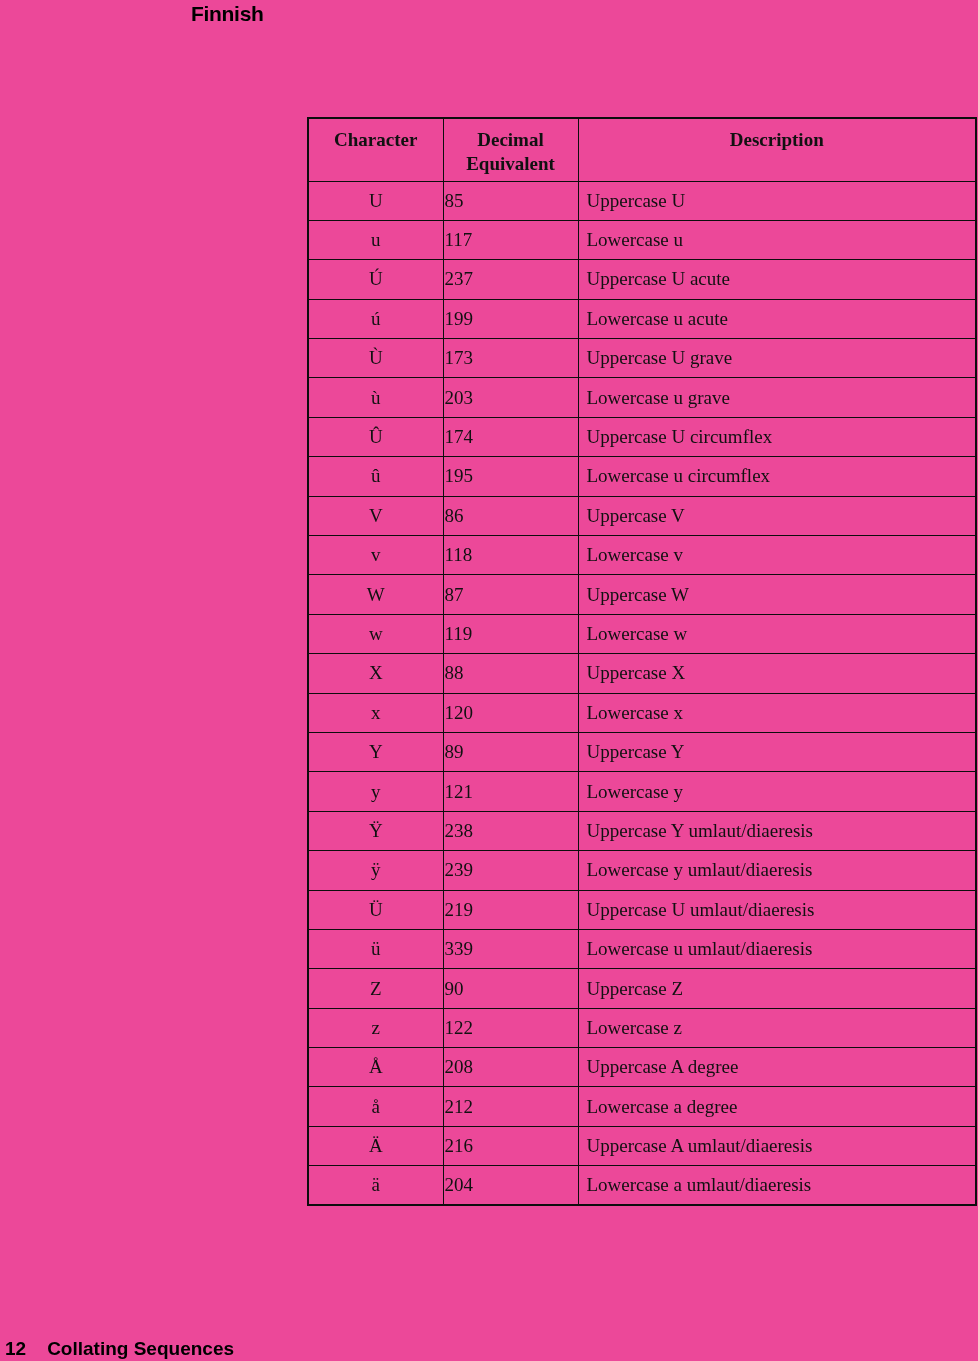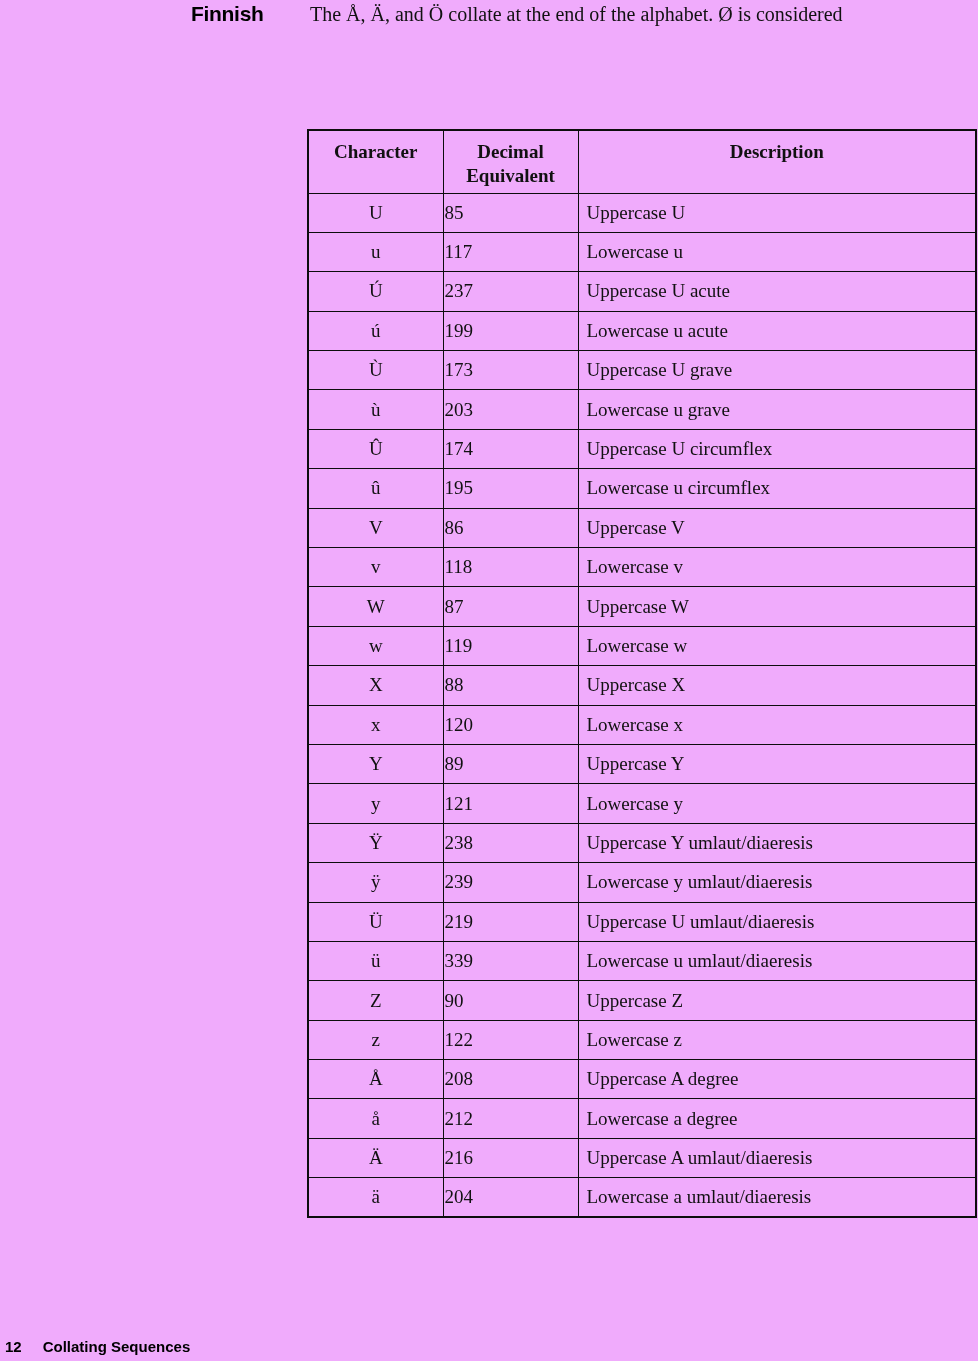--- a/index.html
+++ b/index.html
@@ -4,21 +4,21 @@
 <style>
   html, body {
     margin: 0;
     padding: 0;
     background: #ffffff;
   }
   .page {
     position: relative;
     width: 978px;
     height: 1361px;
-    background: #f0abfc;
+    background: #ec4899;
     color: #0b0b0b;
     font-family: "Liberation Serif", "DejaVu Serif", serif;
     overflow: hidden;
   }
   .section-label {
     position: absolute;
     left: 191px;
     top: 2px;
     font-family: "Liberation Sans", "DejaVu Sans", sans-serif;
     font-weight: bold;
@@ -47,21 +47,21 @@
     text-align: center;
     font-family: "Liberation Sans", "DejaVu Sans", sans-serif;
     font-weight: bold;
     font-size: 18px;
     letter-spacing: -0.2px;
     color: #000000;
   }
   table.variations {
     position: absolute;
     left: 307px;
-    top: 129px;
+    top: 117px;
     width: 668px;
     border-collapse: collapse;
     table-layout: fixed;
     border: 2px solid #0d0d0d;
   }
   table.variations th,
   table.variations td {
     border: 1.5px solid #0d0d0d;
     font-size: 19px;
     color: #111111;
@@ -99,33 +99,32 @@
   }
   .footer {
     position: absolute;
     left: 5px;
     top: 1338px;
     display: flex;
     align-items: baseline;
     gap: 21px;
     font-family: "Liberation Sans", "DejaVu Sans", sans-serif;
     font-weight: bold;
-    font-size: 15px;
+    font-size: 19px;
     color: #000000;
   }
 </style>
 </head>
 <body>
 
 <div class="page">
 
   <div class="section-label">Finnish</div>
 
   <div class="intro">
-    <span class="line">The Å, Ä, and Ö collate at the end of the alphabet. Ø is considered</span>
   </div>
 
 
   <table class="variations">
     <colgroup>
       <col class="c-char">
       <col class="c-dec">
       <col class="c-desc">
     </colgroup>
     <thead>

